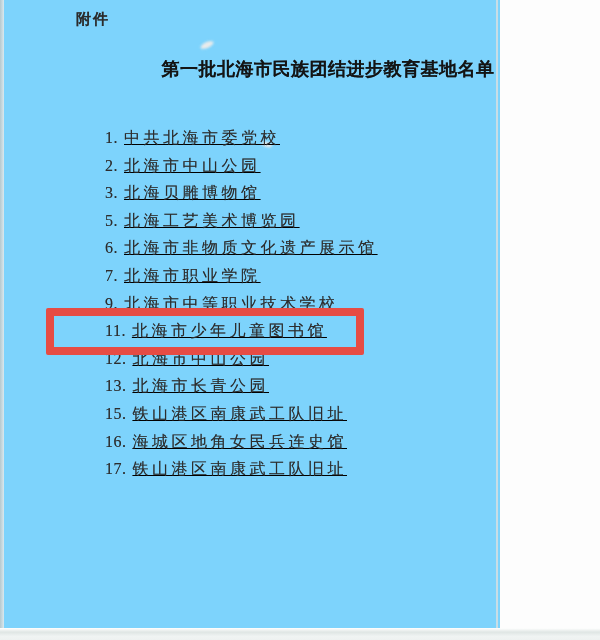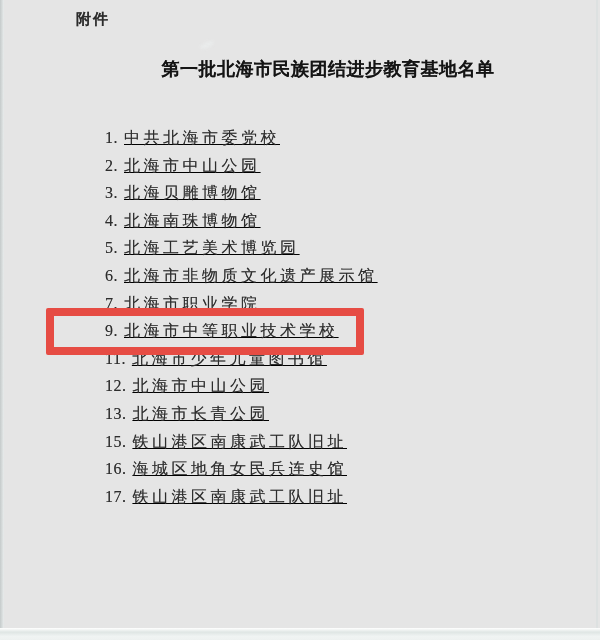--- a/index.html
+++ b/index.html
@@ -6,23 +6,23 @@
     margin: 0;
     padding: 0;
     width: 600px;
     height: 640px;
     overflow: hidden;
     background: #fdfdfd;
     font-family: "Liberation Serif", "DejaVu Serif", serif;
   }
   .page {
     position: relative;
-    width: 600px;
+    width: 500px;
     height: 640px;
-    background: #e5e5e5;
+    background: #7dd3fc;
   }
   
   .edge-left {
     position: absolute;
     left: 0; top: 0;
     width: 4px; height: 630px;
     background: linear-gradient(to right, #bfc6c6, #e9eded);
     opacity: 0.85;
   }
   .edge-right {
@@ -111,21 +111,20 @@
   <div class="scan-smudge" style="left:262px; top:142px; width:10px; height:5px; transform:rotate(15deg);"></div>
 
   <div class="attachment">附件</div>
 
   <div class="title">第一批北海市民族团结进步教育基地名单</div>
 
   <div class="list">
       <div class="row"><span class="num">1.</span><span class="txt">中共北海市委党校</span></div>
       <div class="row"><span class="num">2.</span><span class="txt">北海市中山公园</span></div>
       <div class="row"><span class="num">3.</span><span class="txt">北海贝雕博物馆</span></div>
-      <div class="row"><span class="num">4.</span><span class="txt">北海南珠博物馆</span></div>
       <div class="row"><span class="num">5.</span><span class="txt">北海工艺美术博览园</span></div>
       <div class="row"><span class="num">6.</span><span class="txt">北海市非物质文化遗产展示馆</span></div>
       <div class="row"><span class="num">7.</span><span class="txt">北海市职业学院</span></div>
       <div class="row"><span class="num">9.</span><span class="txt">北海市中等职业技术学校</span></div>
       <div class="row"><span class="num">11.</span><span class="txt">北海市少年儿童图书馆</span></div>
       <div class="row"><span class="num">12.</span><span class="txt">北海市中山公园</span></div>
       <div class="row"><span class="num">13.</span><span class="txt">北海市长青公园</span></div>
       <div class="row"><span class="num">15.</span><span class="txt">铁山港区南康武工队旧址</span></div>
       <div class="row"><span class="num">16.</span><span class="txt">海城区地角女民兵连史馆</span></div>
       <div class="row"><span class="num">17.</span><span class="txt">铁山港区南康武工队旧址</span></div>

